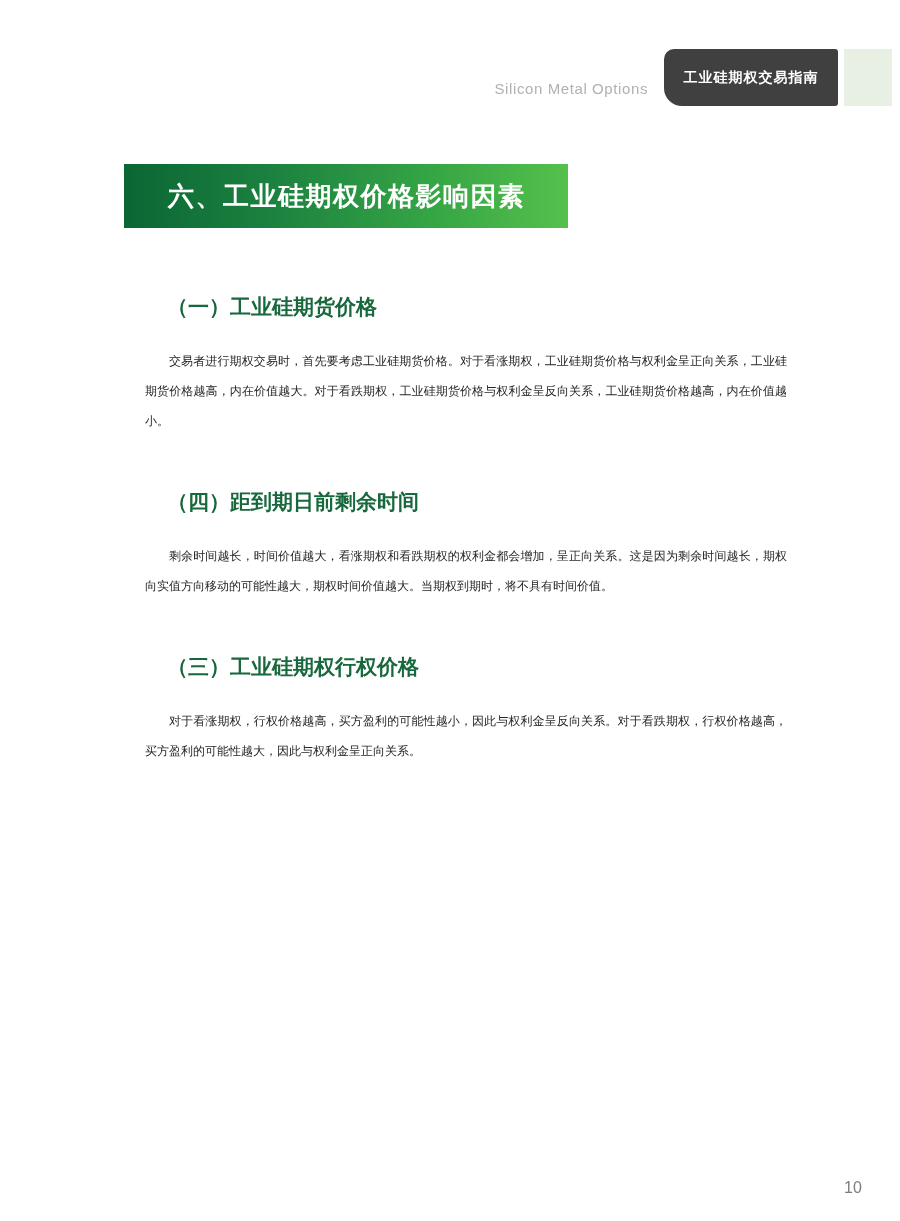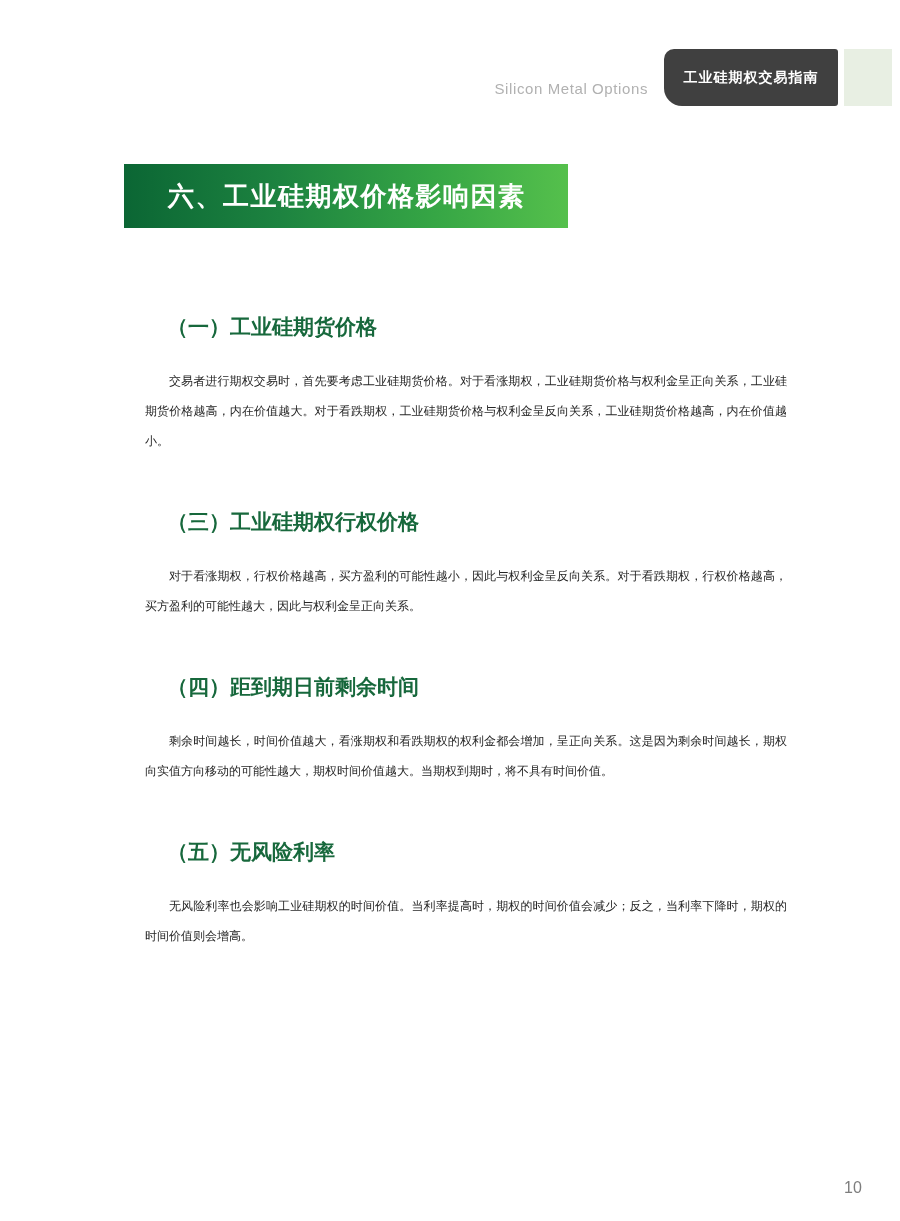--- a/index.html
+++ b/index.html
@@ -82,21 +82,21 @@
     margin: 19px 0 8px 0;
     padding-left: 30px;
     font-size: 21px;
     line-height: 30px;
     font-weight: bold;
     color: #17683c;
     white-space: nowrap;
   }
 
   .section:first-child .section-heading {
-    margin-top: 60px;
+    margin-top: 40px;
   }
 
   .section-body {
     font-size: 12px;
     line-height: 30px;
     color: #262626;
     text-align: justify;
     text-indent: 2em;
   }
 
@@ -128,31 +128,27 @@
 
   <div class="content">
 
     <div class="section">
       <div class="section-heading">（一）工业硅期货价格</div>
       <p class="section-body">交易者进行期权交易时，首先要考虑工业硅期货价格。对于看涨期权，工业硅期货价格与权利金呈正向关系，工业硅期货价格越高，内在价值越大。对于看跌期权，工业硅期货价格与权利金呈反向关系，工业硅期货价格越高，内在价值越小。</p>
     </div>
 
 
     <div class="section">
-      <div class="section-heading">（三）工业硅期权行权价格</div>
-      <p class="section-body">对于看涨期权，行权价格越高，买方盈利的可能性越小，因此与权利金呈反向关系。对于看跌期权，行权价格越高，买方盈利的可能性越大，因此与权利金呈正向关系。</p>
-    </div>
-
-    <div class="section">
       <div class="section-heading">（四）距到期日前剩余时间</div>
       <p class="section-body">剩余时间越长，时间价值越大，看涨期权和看跌期权的权利金都会增加，呈正向关系。这是因为剩余时间越长，期权向实值方向移动的可能性越大，期权时间价值越大。当期权到期时，将不具有时间价值。</p>
     </div>
 
     <div class="section">
-      <div class="section-heading">（五）无风险利率</div>
-      <p class="section-body">无风险利率也会影响工业硅期权的时间价值。当利率提高时，期权的时间价值会减少；反之，当利率下降时，期权的时间价值则会增高。</p>
+      <div class="section-heading">（三）工业硅期权行权价格</div>
+      <p class="section-body">对于看涨期权，行权价格越高，买方盈利的可能性越小，因此与权利金呈反向关系。对于看跌期权，行权价格越高，买方盈利的可能性越大，因此与权利金呈正向关系。</p>
     </div>
+
 
   </div>
 
   <div class="page-number">10</div>
 
 </div>
 
 </body></html>

